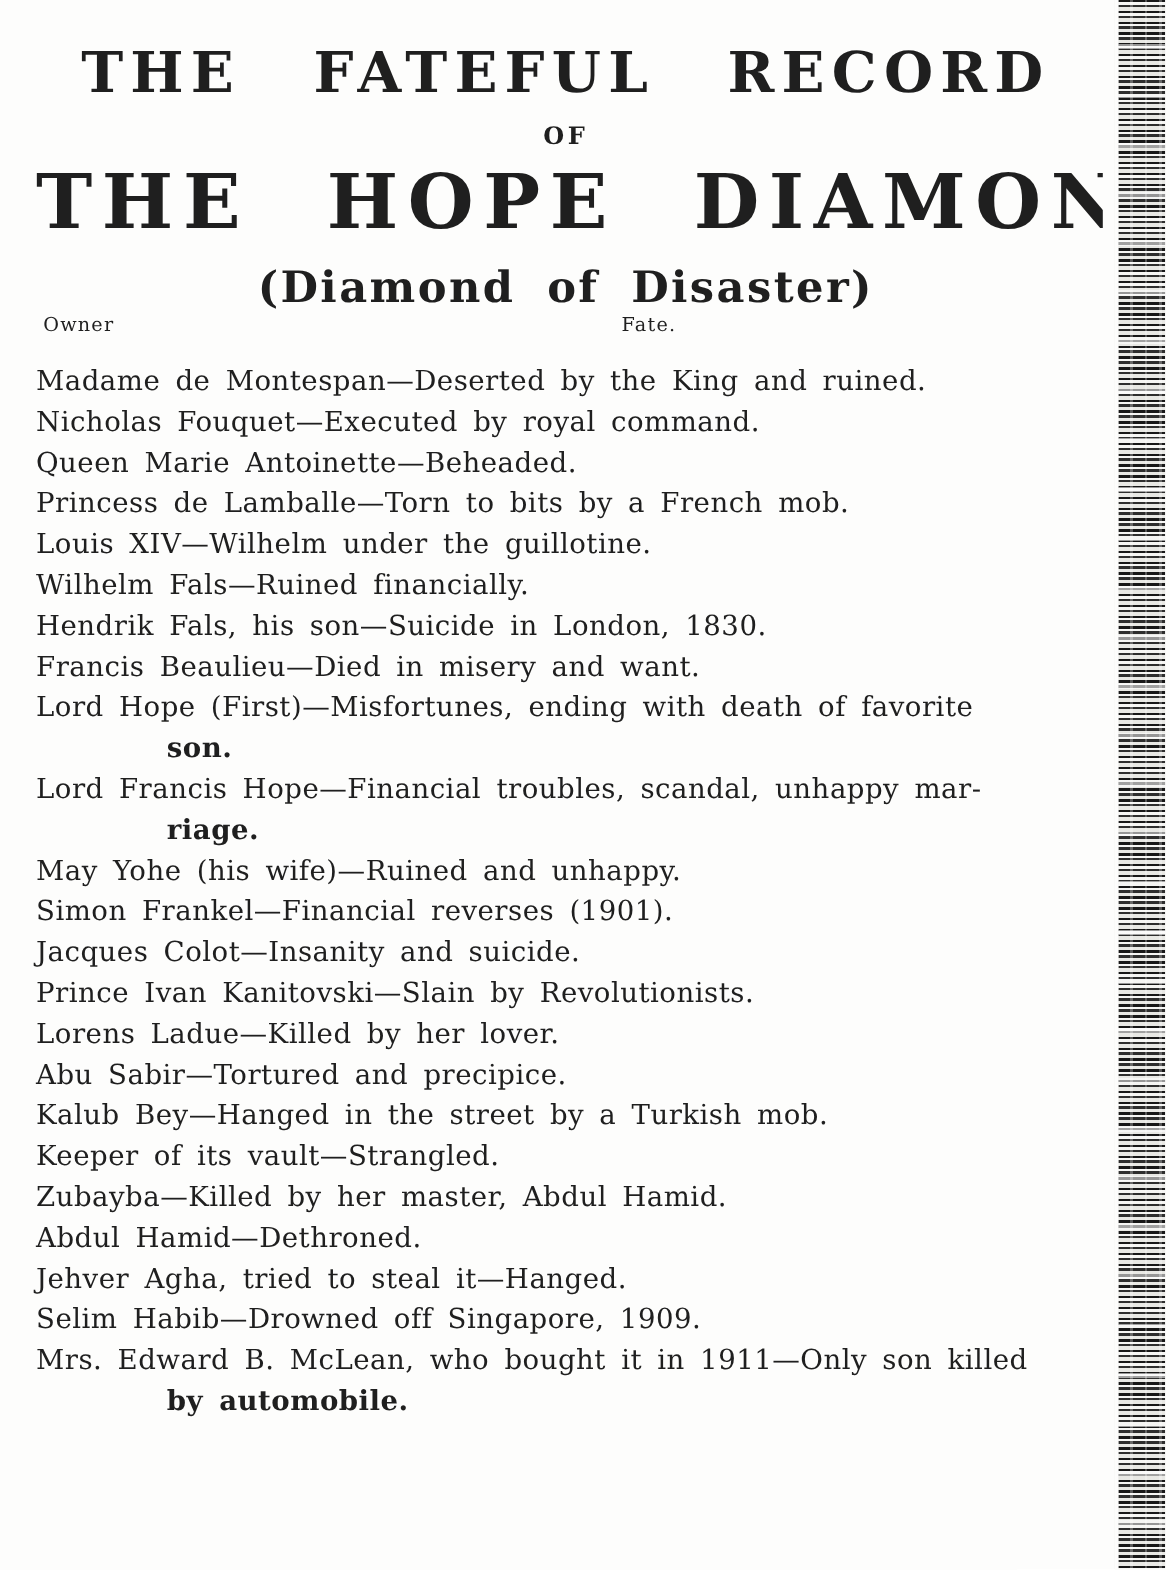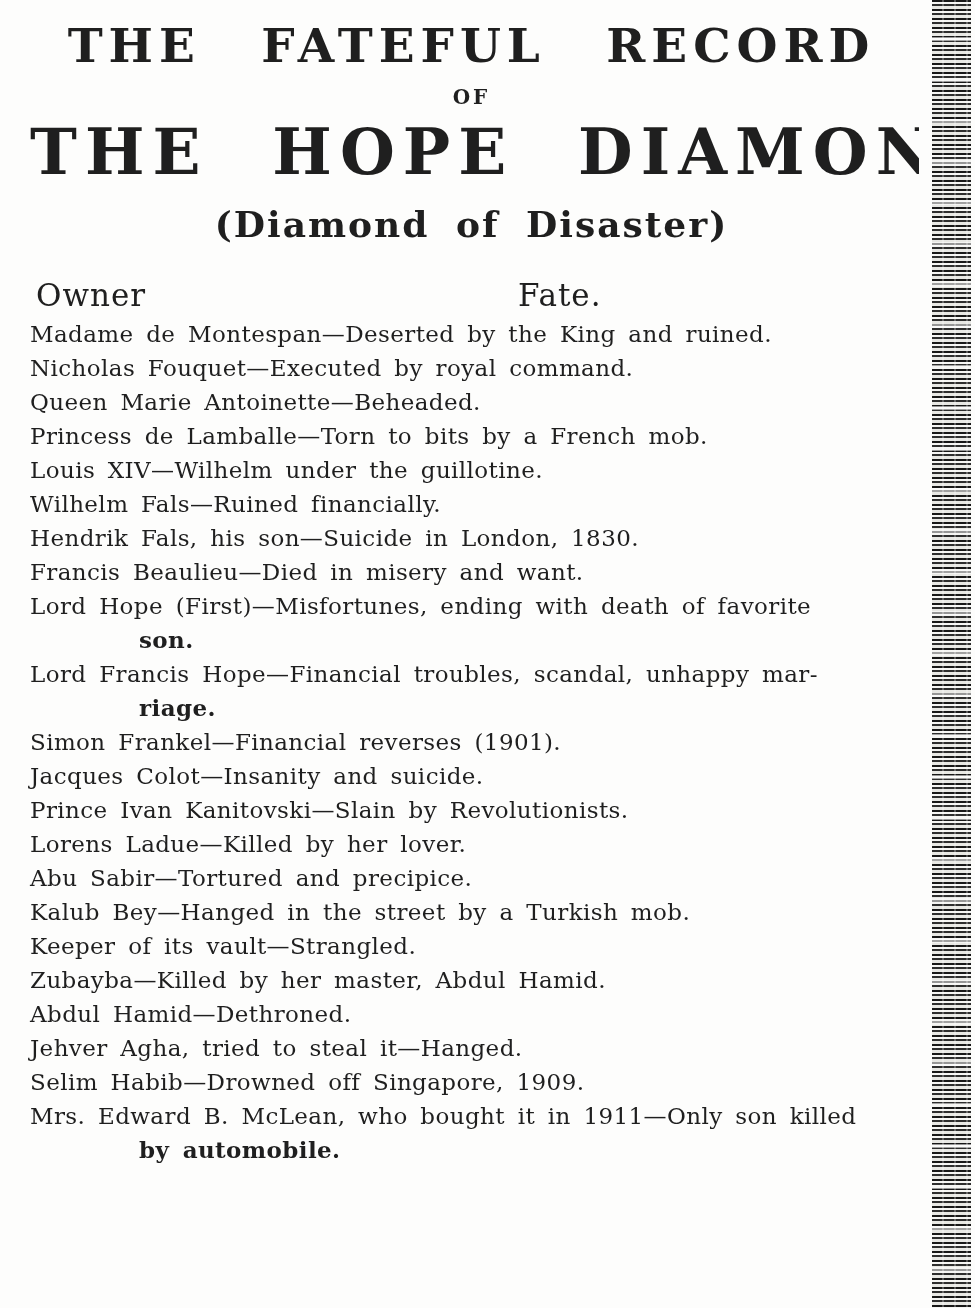--- a/index.html
+++ b/index.html
@@ -12,21 +12,21 @@
   }
   .page {
     position: relative;
     width: 975px; height: 1308px;
     background: #fdfdfc;
     overflow: hidden;
   }
   .content {
     position: absolute;
     left: 0; top: 0; right: 56px; bottom: 0;
-    padding: 20px 6px 0 30px;
+    padding: 36px 6px 0 30px;
     overflow: hidden;
   }
   .title-top {
     text-align: center;
     font-size: 47px;
     font-weight: bold;
     letter-spacing: 6px;
     word-spacing: 38px;
     line-height: 1.1;
   }
@@ -51,22 +51,21 @@
     text-align: center;
     font-size: 36px;
     font-weight: bold;
     letter-spacing: 2px;
     word-spacing: 12px;
     margin-top: 18px;
   }
   .cols {
     position: relative;
     height: 34px;
-    margin-top: 32px;
-    font-size: 31px;
+    font-size: 16px;
     letter-spacing: 1px;
   }
   .col-owner { position: absolute; left: 6px; top: 0; }
   .col-fate  { position: absolute; left: 488px; top: 0; }
   .entries {
     margin-top: 6px;
     font-size: 23px;
     line-height: 34px;
     letter-spacing: 0.4px;
     word-spacing: 5px;
@@ -107,20 +106,21 @@
         <p class="entry"><span class="l1">Madame de Montespan—Deserted by the King and ruined.</span></p>
         <p class="entry"><span class="l1">Nicholas Fouquet—Executed by royal command.</span></p>
         <p class="entry"><span class="l1">Queen Marie Antoinette—Beheaded.</span></p>
         <p class="entry"><span class="l1">Princess de Lamballe—Torn to bits by a French mob.</span></p>
         <p class="entry"><span class="l1">Louis XIV—Wilhelm under the guillotine.</span></p>
         <p class="entry"><span class="l1">Wilhelm Fals—Ruined financially.</span></p>
         <p class="entry"><span class="l1">Hendrik Fals, his son—Suicide in London, 1830.</span></p>
         <p class="entry"><span class="l1">Francis Beaulieu—Died in misery and want.</span></p>
         <p class="entry"><span class="l1">Lord Hope (First)—Misfortunes, ending with death of favorite</span><br><span class="cont">son.</span></p>
         <p class="entry"><span class="l1">Lord Francis Hope—Financial troubles, scandal, unhappy mar-</span><br><span class="cont">riage.</span></p>
+        <p class="entry"><span class="l1">May Yohe (his wife)—Ruined and unhappy.</span></p>
         <p class="entry"><span class="l1">Simon Frankel—Financial reverses (1901).</span></p>
         <p class="entry"><span class="l1">Jacques Colot—Insanity and suicide.</span></p>
         <p class="entry"><span class="l1">Prince Ivan Kanitovski—Slain by Revolutionists.</span></p>
         <p class="entry"><span class="l1">Lorens Ladue—Killed by her lover.</span></p>
         <p class="entry"><span class="l1">Abu Sabir—Tortured and precipice.</span></p>
         <p class="entry"><span class="l1">Kalub Bey—Hanged in the street by a Turkish mob.</span></p>
         <p class="entry"><span class="l1">Keeper of its vault—Strangled.</span></p>
         <p class="entry"><span class="l1">Zubayba—Killed by her master, Abdul Hamid.</span></p>
         <p class="entry"><span class="l1">Abdul Hamid—Dethroned.</span></p>
         <p class="entry"><span class="l1">Jehver Agha, tried to steal it—Hanged.</span></p>

